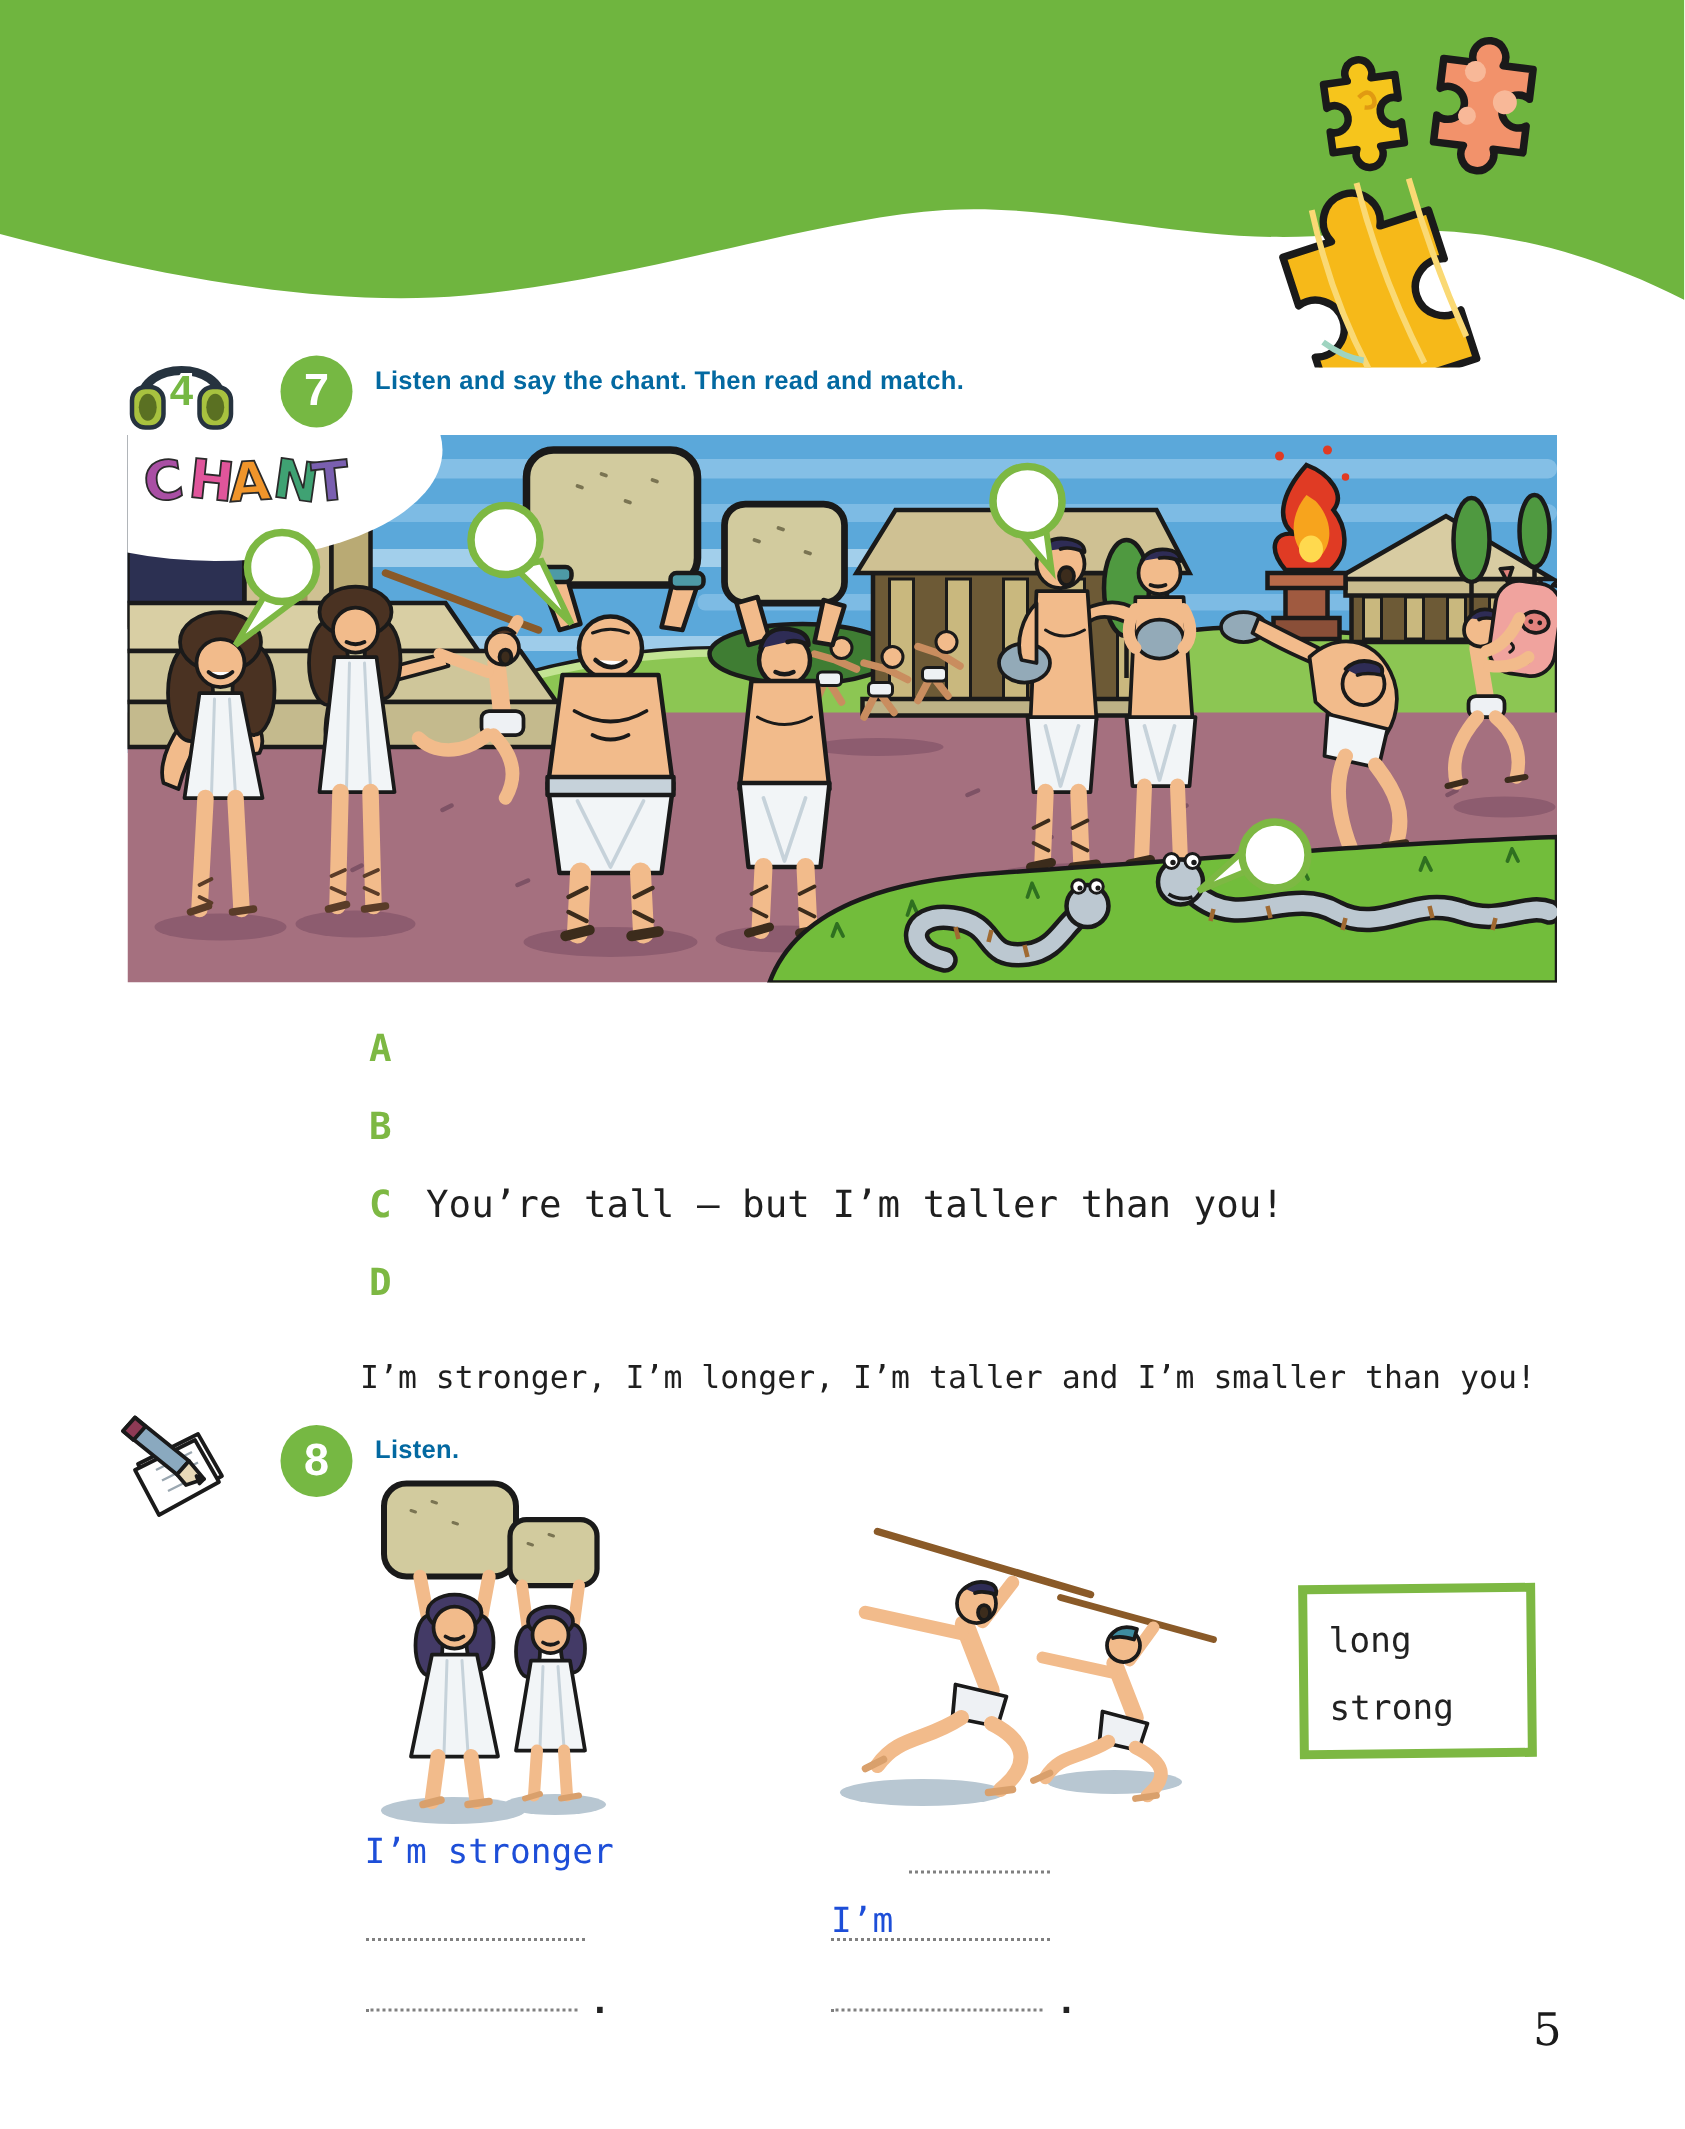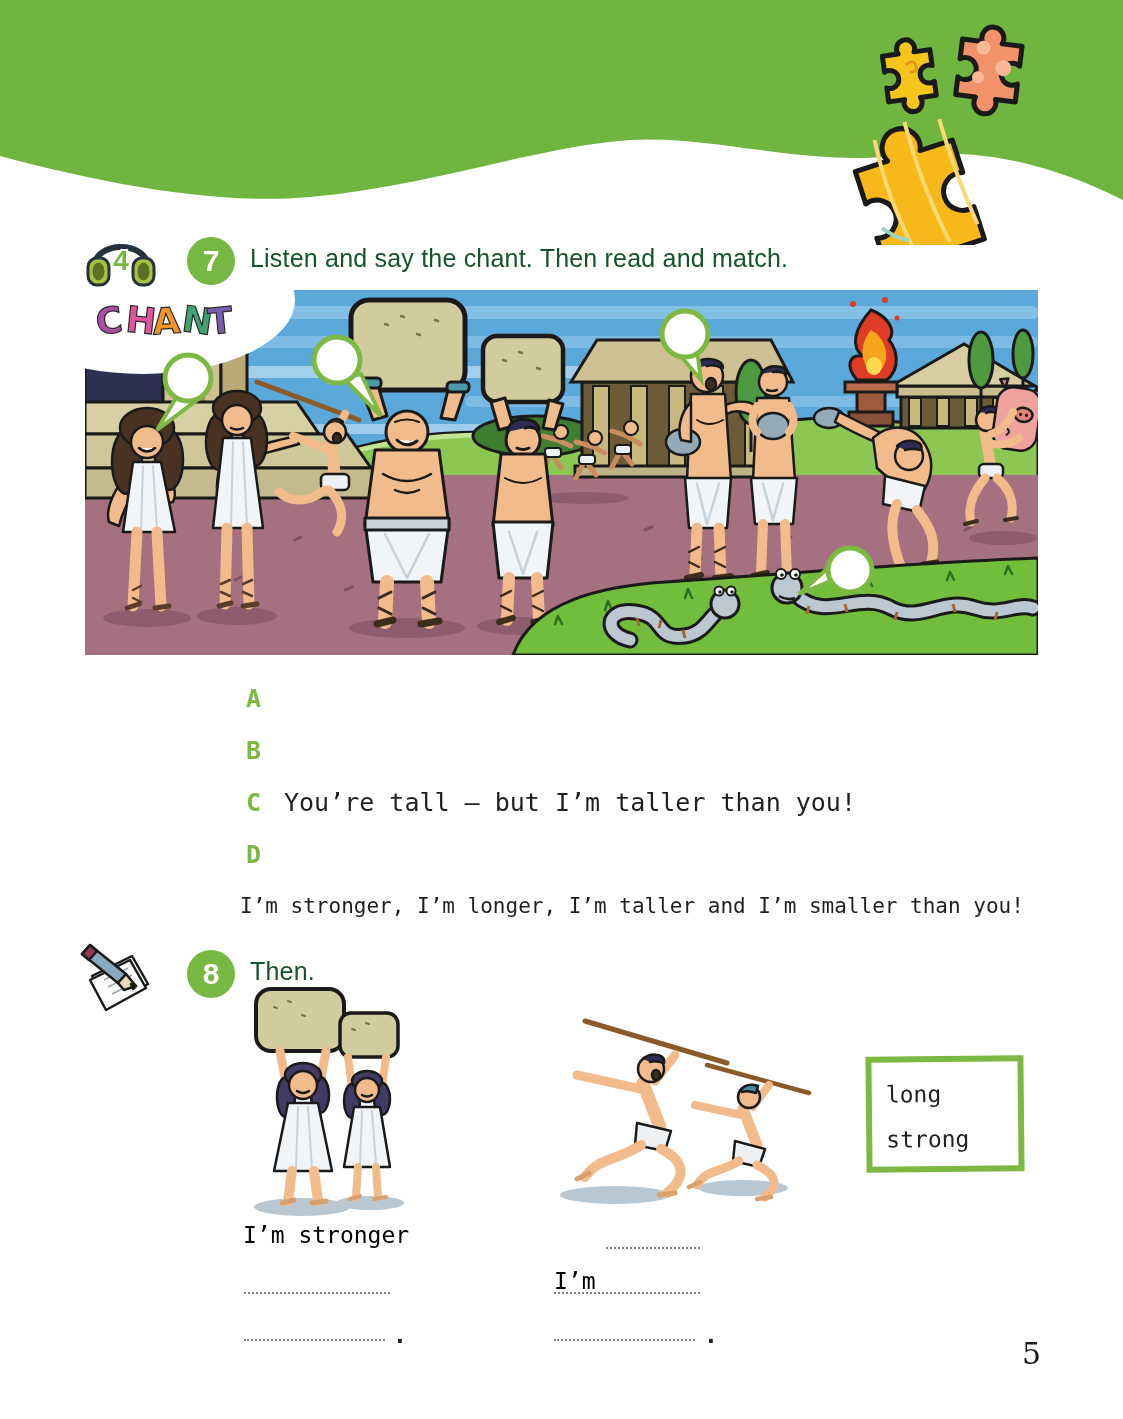--- a/index.html
+++ b/index.html
@@ -3,28 +3,28 @@
 <meta charset="utf-8">
 <style>
   html,body{margin:0;padding:0;background:#fff;}
   .page{position:relative;width:1123px;height:1419px;background:#fff;overflow:hidden;
         font-family:"Liberation Sans",sans-serif;}
   .abs{position:absolute;}
   .mono{font-family:"DejaVu Sans Mono",monospace;}
   .num-circle{width:48px;height:48px;border-radius:50%;background:#76b843;color:#fff;
       display:flex;align-items:center;justify-content:center;font-weight:bold;font-size:30px;
       font-family:"Liberation Sans",sans-serif;}
-  .act-title{font-weight:normal;font-size:25px;color:#14532d;letter-spacing:0.2px;}
+  .act-title{font-weight:bold;font-size:17px;color:#0369a1;letter-spacing:0.2px;}
   .chant-line{height:52px;display:flex;align-items:flex-start;font-size:25px;color:#1f1f1f;}
   .chant-letter{display:inline-block;width:38px;color:#7db843;font-weight:bold;}
-  .summary{font-size:21px;color:#1f1f1f;}
+  .summary{font-size:21px;color:#1f1f1f;margin-top:12px;}
   .word-box{box-sizing:border-box;width:158px;height:116px;border:6px solid #7db843;
       padding:10px 0 0 14px;transform:rotate(-0.6deg);background:#fff;}
   .word-box div{font-size:23px;color:#222;line-height:45px;}
-  .prompt{font-size:23px;color:#000000;}
+  .prompt{font-size:23px;color:#1d4ed8;}
   .dotted-line{display:inline-block;border-bottom:2px dotted #808080;height:20px;}
   .full-stop{font-size:23px;font-weight:bold;color:#222;}
   .page-num{font-family:"DejaVu Serif",serif;font-size:30px;color:#1a1a1a;}
 </style>
 </head>
 <body>
 
 <div class="page">
 
   <svg class="abs" style="left:0;top:0" width="1123" height="245" viewBox="0 0 1123 245">
@@ -380,21 +380,21 @@
       <path d="M14,36 L54,16 L70,44 L30,66 Z" fill="#fff"></path>
       <path d="M12,40 L52,20 L68,48 L28,70 Z" fill="#fff"></path>
       <path d="M26,40 l24,-12 M30,47 l24,-12 M34,54 l22,-11" stroke="#9aa7b0" stroke-width="1.6"></path>
       <path d="M4,14 L12,5 L48,34 L40,43 Z" fill="#8aa9bf"></path>
       <path d="M4,14 L12,5 L19,11 L11,20 Z" fill="#8e3a55"></path>
       <path d="M40,43 L48,34 L58,46 L46,50 Z" fill="#e8d9b8"></path>
       <path d="M53,44 L58,46 L55,49 Z" fill="#1a1a1a"></path>
     </g>
   </svg>
   <div class="abs num-circle" style="left:187px;top:950px">8</div>
-  <div class="abs act-title" style="left:250px;top:957px">Then.</div>
+  <div class="abs act-title" style="left:250px;top:957px">Listen.</div>
 
   <svg class="abs" style="left:240px;top:985px" width="180" height="235" viewBox="0 0 180 235">
     <ellipse cx="62" cy="222" rx="48" ry="9" fill="#b8c7d2"></ellipse>
     <ellipse cx="130" cy="218" rx="34" ry="7" fill="#b8c7d2"></ellipse>
     <g stroke="#1a1a1a" stroke-width="2.5" stroke-linejoin="round" stroke-linecap="round">
 
       <rect x="16" y="4" width="88" height="62" rx="15" fill="#d2cb9e" stroke-width="4"></rect>
       <path d="M34,22 l3,1 M48,16 l3,1 M62,30 l3,1" stroke="#7a7452" stroke-width="2"></path>
       <path d="M46,98 L40,66 M80,98 L86,66" stroke="#f2bb8b" stroke-width="9"></path>
       <ellipse cx="46" cy="112" rx="9" ry="20" fill="#433a66"></ellipse>

